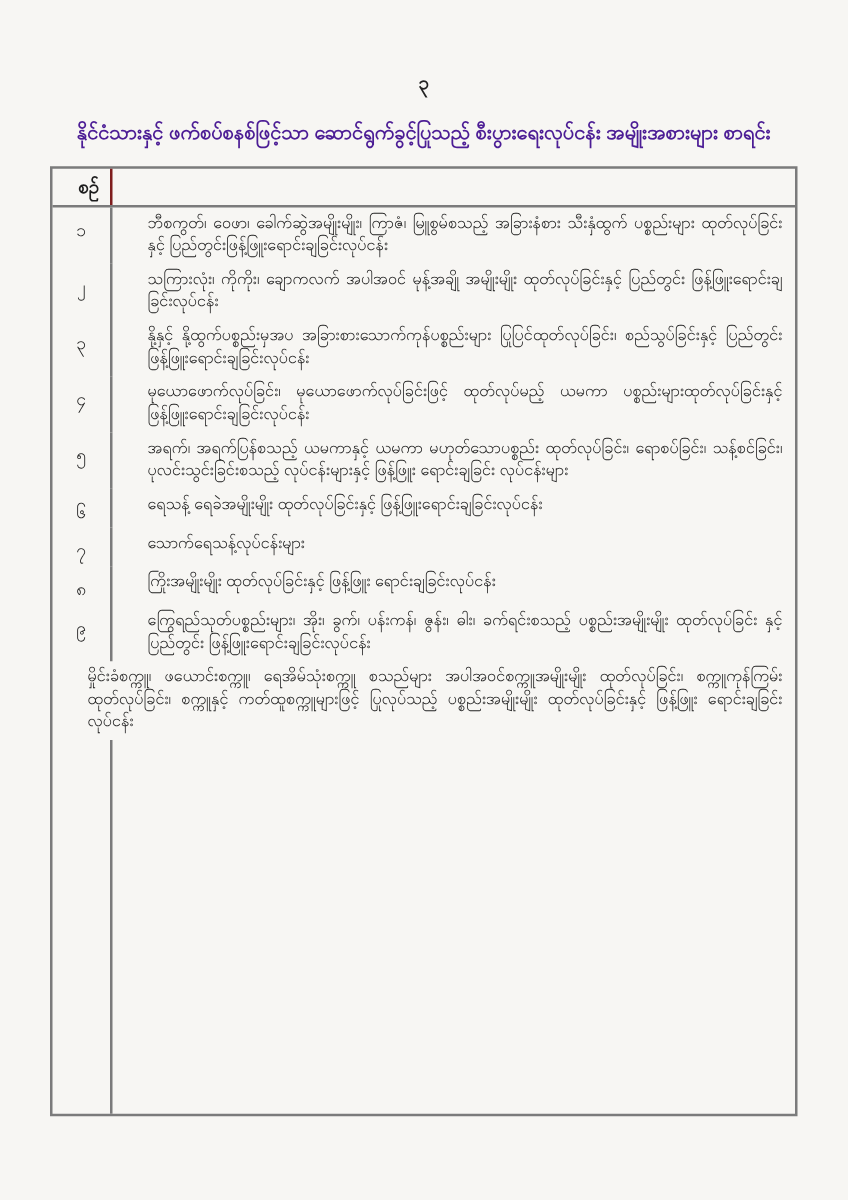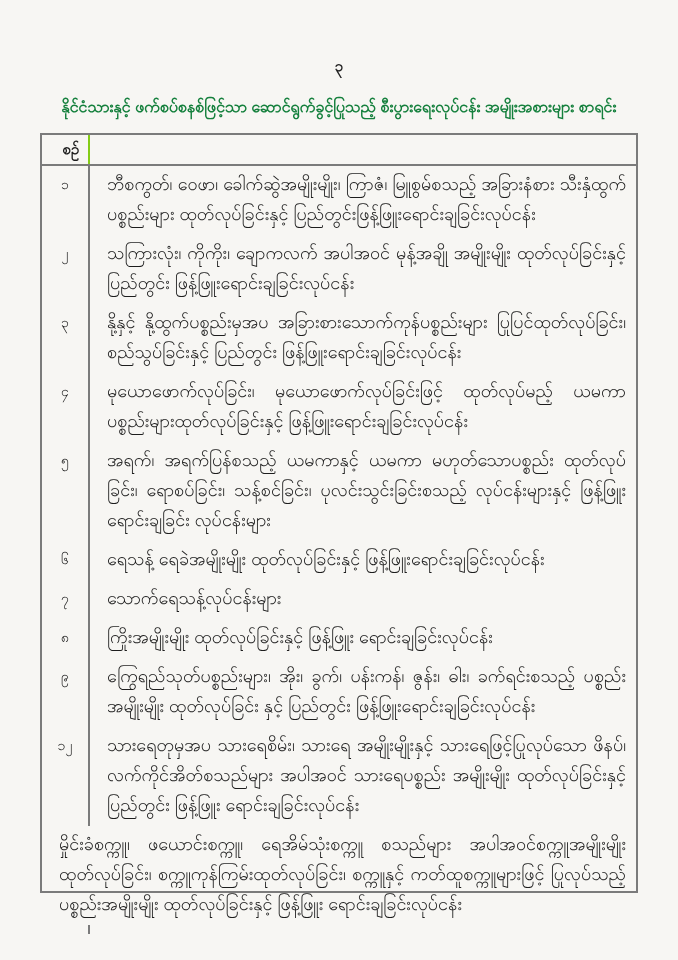--- a/index.html
+++ b/index.html
@@ -24,60 +24,60 @@
     font-weight: bold;
     color: #222;
   }
   .doc-title {
     position: absolute;
     top: 96px; left: 28px; right: 28px;
     text-align: center;
     font-weight: bold;
     font-size: 16px;
     line-height: 22px;
-    color: #15803d;
+    color: #4c1d95;
   }
   .biz-table {
     position: absolute;
     left: 40px; top: 133px;
     width: 598px; height: 760px;
     border: 2px solid #7b7b7b;
     display: flex;
     flex-direction: column;
   }
   .thead {
     display: flex;
     flex: 0 0 31px;
     border-bottom: 2px solid #7b7b7b;
     font-weight: bold;
     font-size: 15px;
   }
   .th-no {
     flex: 0 0 48px;
-    border-right: 2px solid #84cc16;
+    border-right: 2px solid #7f1d1d;
     display: flex; align-items: center; justify-content: center; padding-left: 12px;
   }
   .th-biz {
     flex: 1;
     display: flex; align-items: center; justify-content: center;
   }
   .trow { display: flex; }
   .td-no {
     flex: 0 0 48px;
     border-right: 2px solid #7b7b7b;
     text-align: center;
     padding-top: 5px;
     font-size: 14px;
     line-height: 26px;
   }
   .td-text {
     flex: 1;
-    padding: 3px 10px 6px 17px;
-    font-size: 18px;
-    line-height: 30px;
+    padding: 3px 10px 6px 28px;
+    font-size: 13px;
+    line-height: 18px;
     text-align: justify;
   }
   .filler-row { display: flex; flex: 1 1 auto; }
   .filler-row .td-no { border-right: 2px solid #7b7b7b; }
 </style>
 </head>
 <body>
 
 <div class="page">
   <div class="page-number">၃</div>
@@ -120,24 +120,20 @@
         </div>
         <div class="trow">
           <div class="td-no">၈</div>
           <div class="td-text">ကြိုးအမျိုးမျိုး ထုတ်လုပ်ခြင်းနှင့် ဖြန့်ဖြူး ရောင်းချခြင်းလုပ်ငန်း</div>
         </div>
         <div class="trow">
           <div class="td-no">၉</div>
           <div class="td-text">ကြွေရည်သုတ်ပစ္စည်းများ၊ အိုး၊ ခွက်၊ ပန်းကန်၊ ဇွန်း၊ ဓါး၊ ခက်ရင်းစသည့် ပစ္စည်းအမျိုးမျိုး ထုတ်လုပ်ခြင်း နှင့် ပြည်တွင်း ဖြန့်ဖြူးရောင်းချခြင်းလုပ်ငန်း</div>
         </div>
         <div class="trow">
-          <div class="td-no">၁၂</div>
-          <div class="td-text">သားရေတုမှအပ သားရေစိမ်း၊ သားရေ အမျိုးမျိုးနှင့် သားရေဖြင့်ပြုလုပ်သော ဖိနပ်၊ လက်ကိုင်အိတ်စသည်များ အပါအဝင် သားရေပစ္စည်း အမျိုးမျိုး ထုတ်လုပ်ခြင်းနှင့် ပြည်တွင်း ဖြန့်ဖြူး ရောင်းချခြင်းလုပ်ငန်း</div>
-        </div>
-        <div class="trow">
           <div class="td-text">မှိုင်းခံစက္ကူ၊ ဖယောင်းစက္ကူ၊ ရေအိမ်သုံးစက္ကူ စသည်များ အပါအဝင်စက္ကူအမျိုးမျိုး ထုတ်လုပ်ခြင်း၊ စက္ကူကုန်ကြမ်းထုတ်လုပ်ခြင်း၊ စက္ကူနှင့် ကတ်ထူစက္ကူများဖြင့် ပြုလုပ်သည့် ပစ္စည်းအမျိုးမျိုး ထုတ်လုပ်ခြင်းနှင့် ဖြန့်ဖြူး ရောင်းချခြင်းလုပ်ငန်း</div>
         </div>
       </div>
 
     <div class="filler-row">
       <div class="td-no"></div>
       <div class="td-text"></div>
     </div>
   </div>
 </div>

